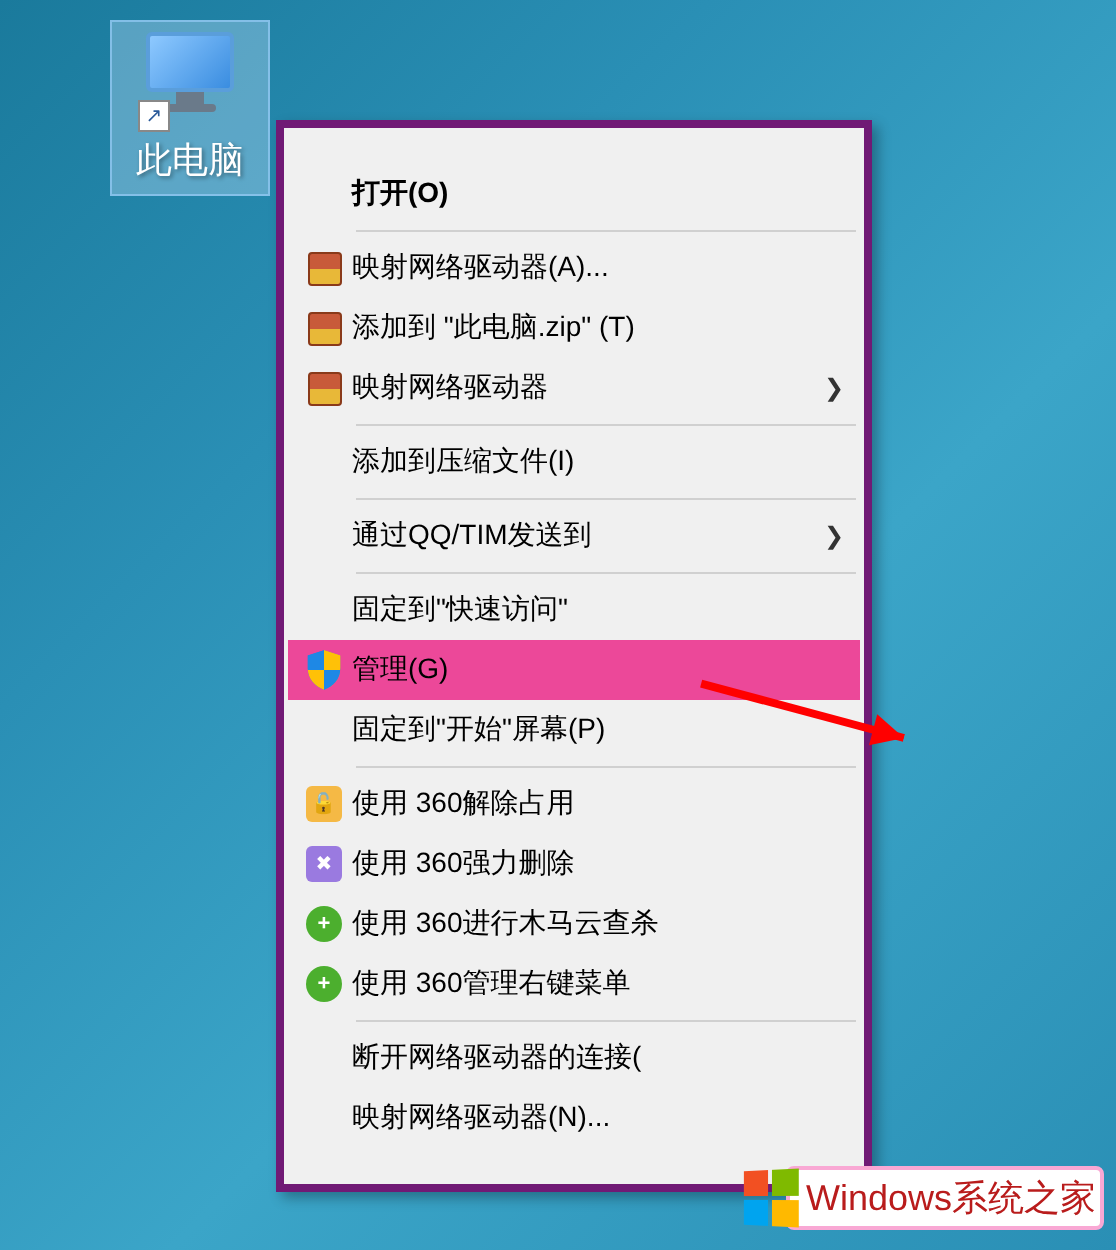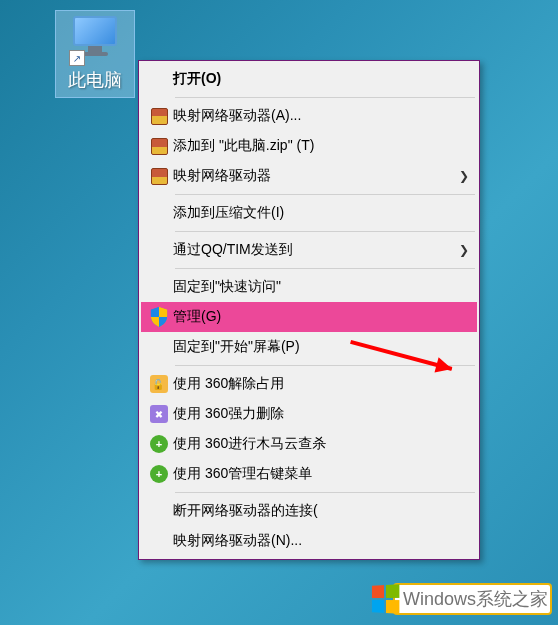--- a/index.html
+++ b/index.html
@@ -67,25 +67,25 @@
     .desktop-icon .label {
       color: #fff;
       font-size: 18px;
       margin-top: 4px;
       text-shadow: 1px 1px 2px rgba(0,0,0,0.4);
     }
     .context-menu {
       position: absolute;
       top: 60px;
       left: 138px;
-      width: 342px;
+      width: 298px;
       background: #f0f0f0;
-      border: 1px solid #701a75;
+      border: 4px solid #701a75;
       box-shadow: 3px 3px 6px rgba(0,0,0,0.3);
-      padding: 3px 2px;
+      padding: 18px 2px;
     }
     .menu-item {
       display: flex;
       align-items: center;
       height: 30px;
       padding: 0 8px 0 4px;
       cursor: default;
       position: relative;
     }
     .menu-item.bold .label { font-weight: bold; }
@@ -186,26 +186,26 @@
       gap: 2px;
       transform: perspective(60px) rotateY(-12deg);
       position: relative;
       z-index: 2;
     }
     .win-logo div:nth-child(1){background:#f25022;}
     .win-logo div:nth-child(2){background:#7fba00;}
     .win-logo div:nth-child(3){background:#00a4ef;}
     .win-logo div:nth-child(4){background:#ffb900;}
     .watermark-text {
-      color: #737373;
+      color: #b91c1c;
       font-size: 18px;
       margin-left: 4px;
       background: #fff;
       padding: 2px 2px 2px 8px;
-      border: 2px solid #eab308;
+      border: 2px solid #f9a8d4;
       border-radius: 4px;
       margin-left: -6px;
       position: relative;
       z-index: 1;
     }
   </style>
 </head>
 <body>
 
 <div class="desktop-icon">

